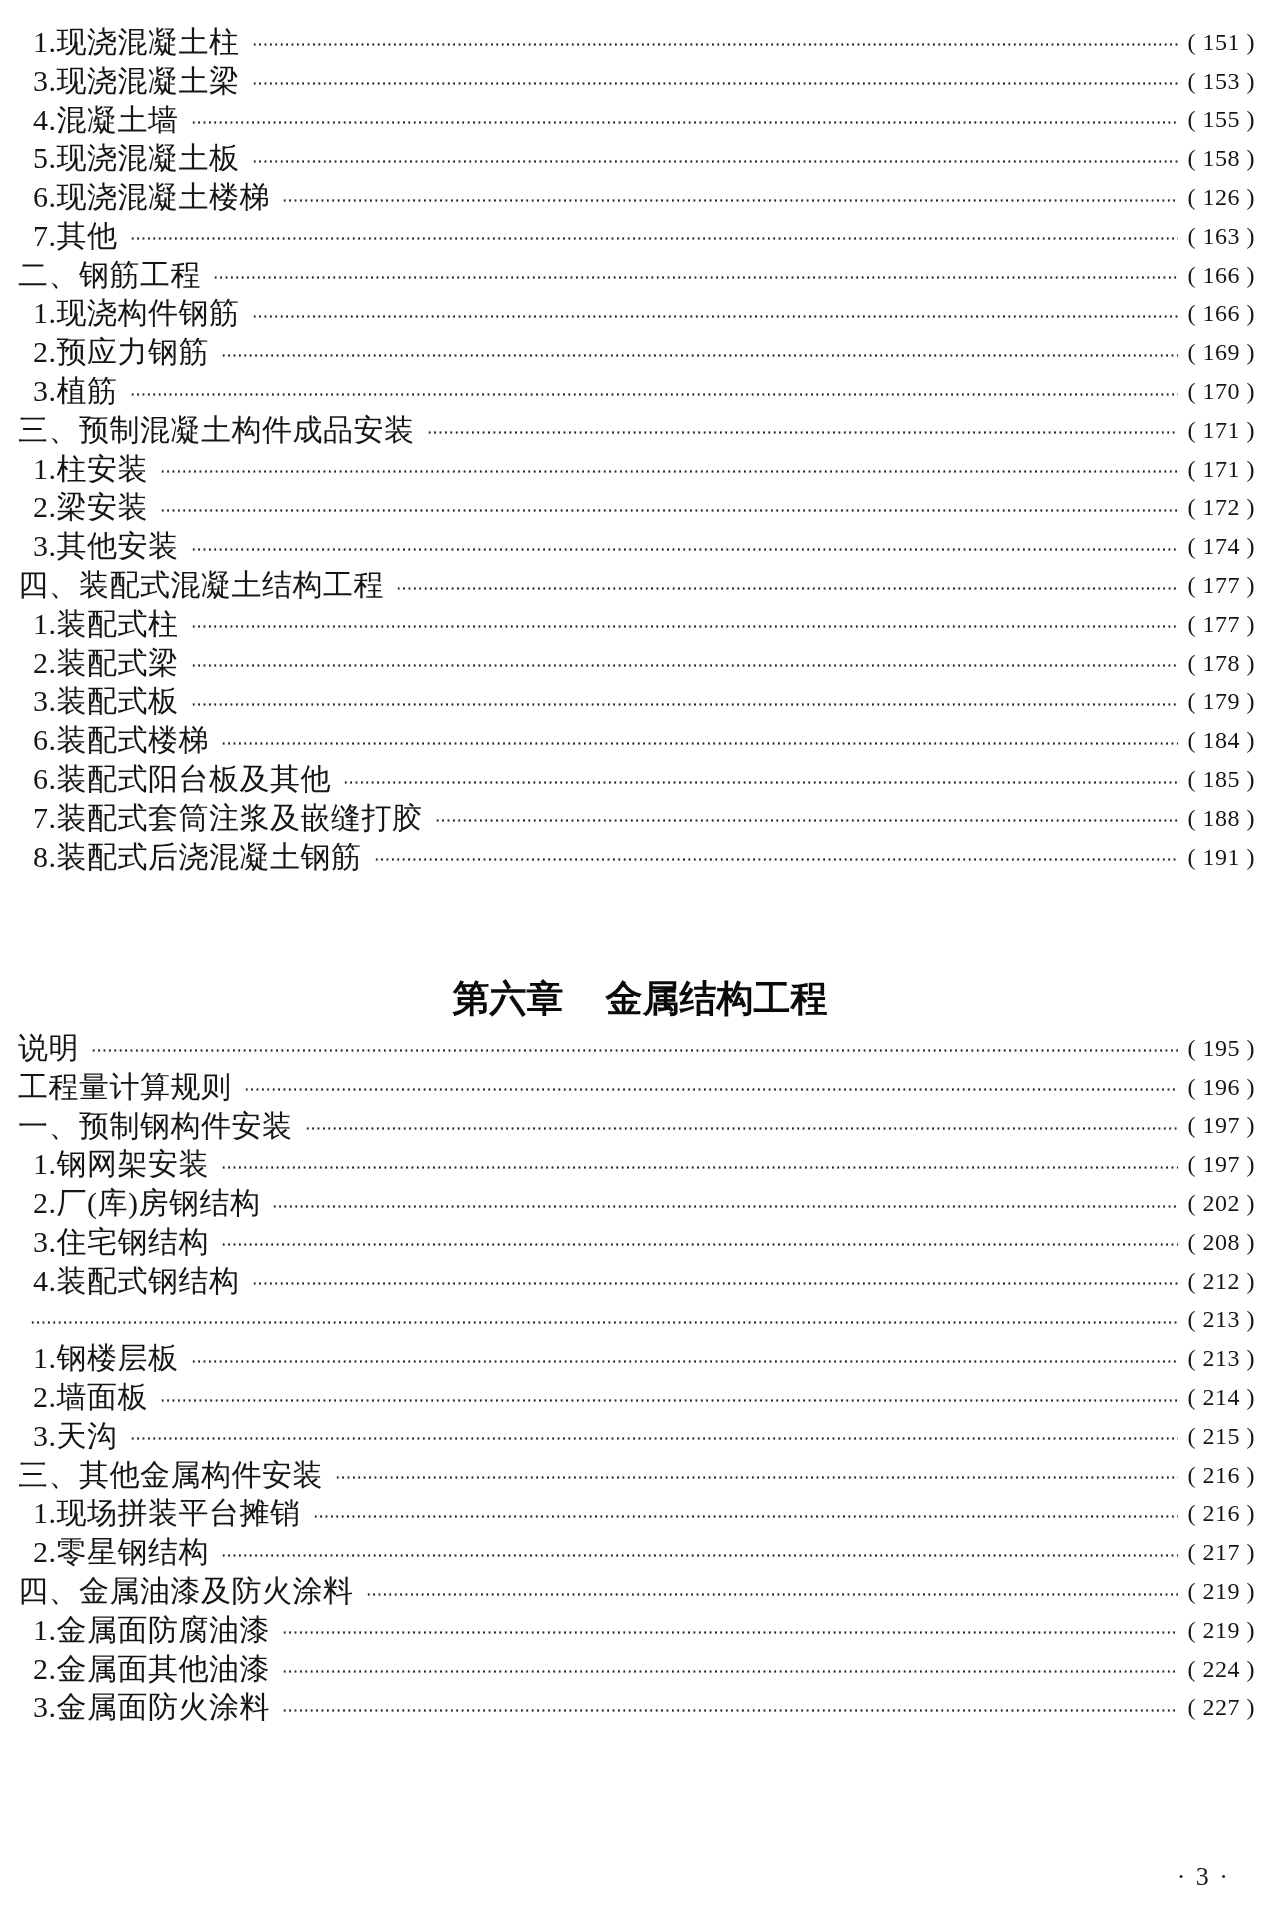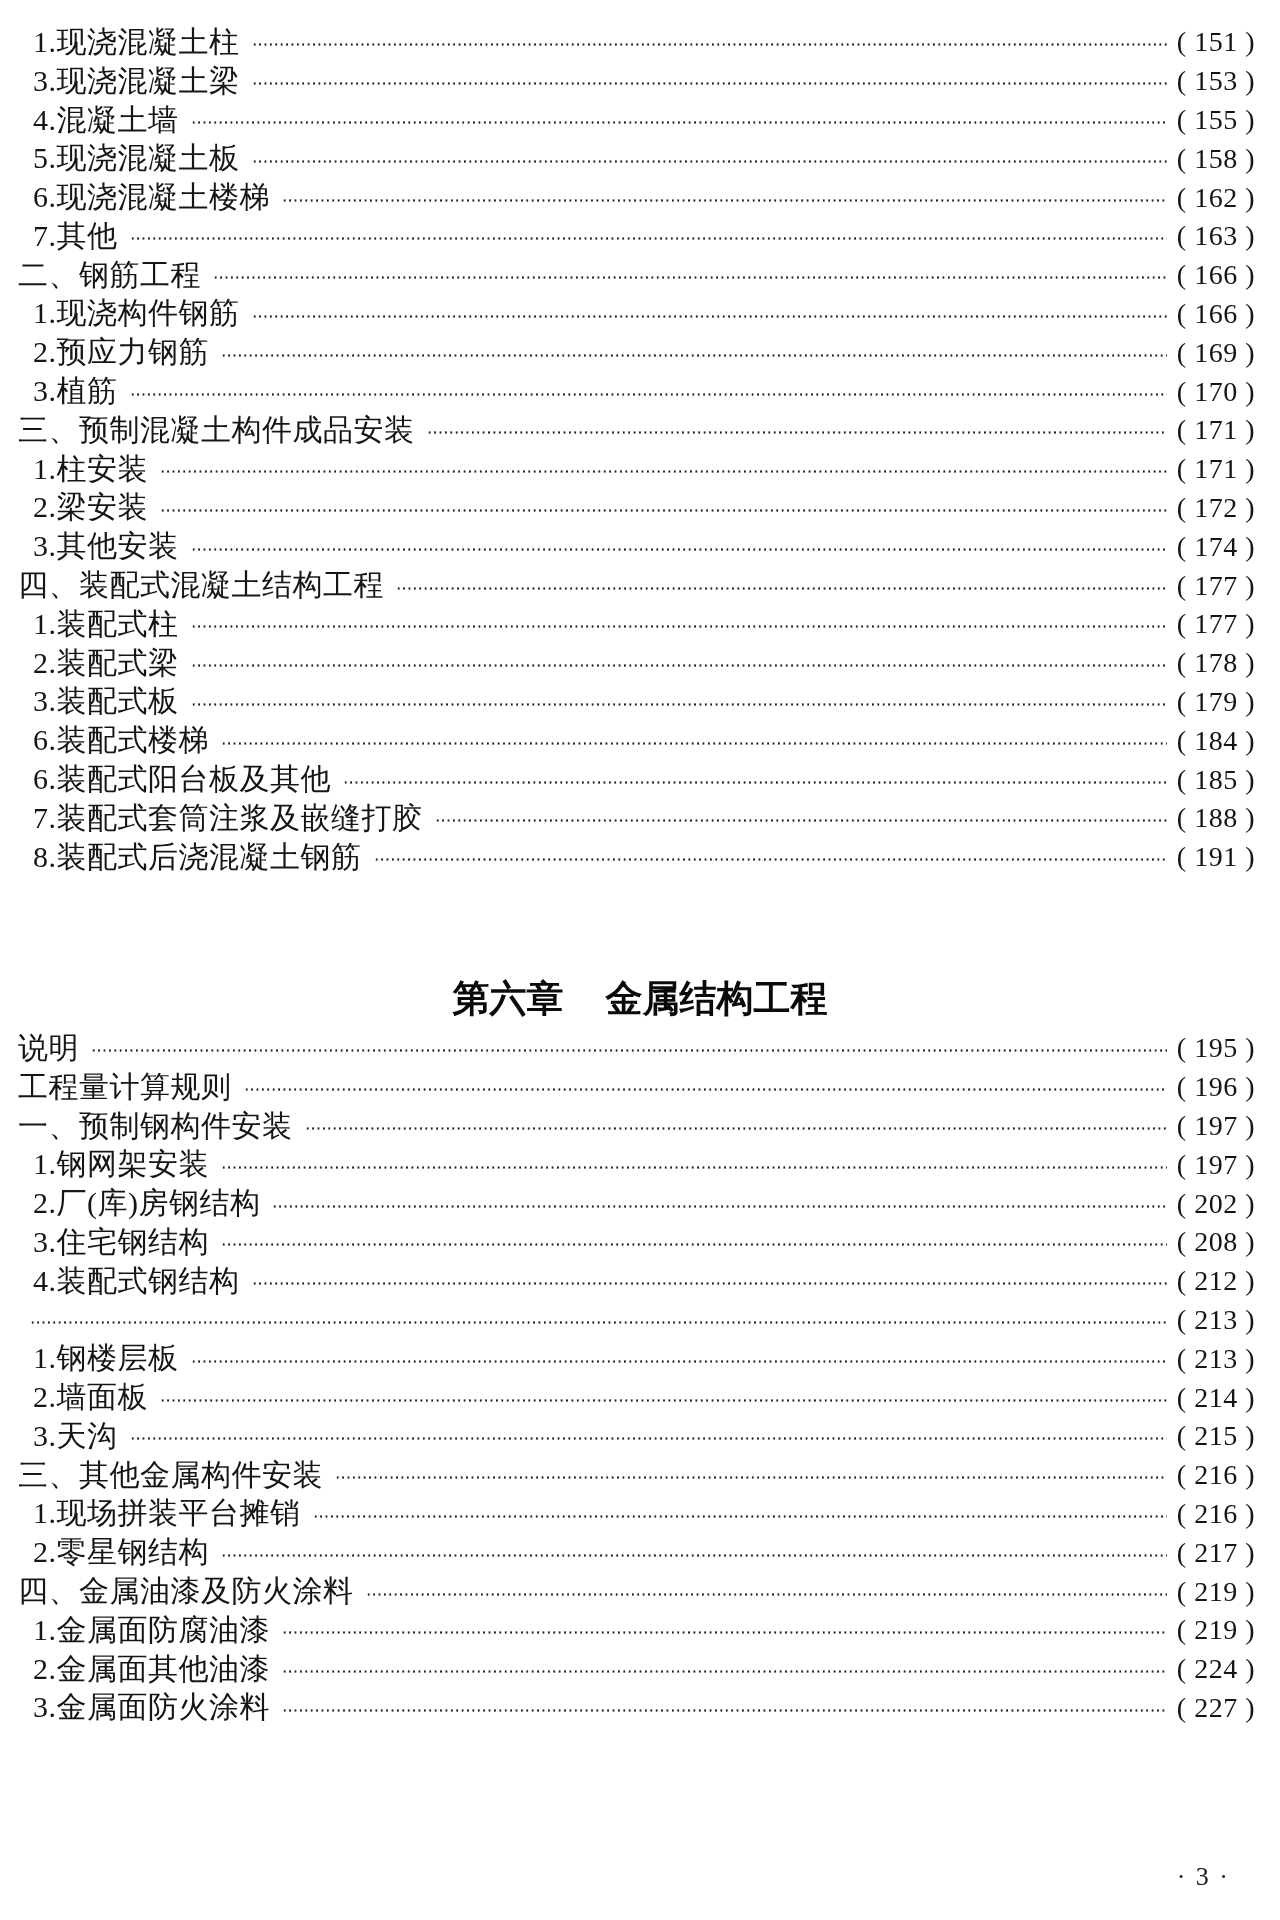--- a/index.html
+++ b/index.html
@@ -35,21 +35,21 @@
     flex: 1 1 auto;
     align-self: stretch;
     margin: 0 10px 0 12px;
     background-image: radial-gradient(circle, #1f1f1f 1.05px, rgba(0,0,0,0) 1.35px);
     background-size: 5.4px 5.4px;
     background-repeat: repeat-x;
     background-position: 0 58%;
   }
   .entry-page {
     white-space: nowrap;
-    font-size: 28px;
+    font-size: 24px;
     letter-spacing: 0.5px;
   }
   .chapter-heading {
     position: absolute;
     top: 974px;
     left: 0;
     width: 1280px;
     display: flex;
     justify-content: center;
     align-items: baseline;
@@ -88,21 +88,21 @@
       <span class="entry-page">( 155 )</span>
     </div>
     <div class="toc-row level-2">
       <span class="entry-label">5.现浇混凝土板</span>
       <span class="leader"></span>
       <span class="entry-page">( 158 )</span>
     </div>
     <div class="toc-row level-2">
       <span class="entry-label">6.现浇混凝土楼梯</span>
       <span class="leader"></span>
-      <span class="entry-page">( 162 )</span>
+      <span class="entry-page">( 126 )</span>
     </div>
     <div class="toc-row level-2">
       <span class="entry-label">7.其他</span>
       <span class="leader"></span>
       <span class="entry-page">( 163 )</span>
     </div>
     <div class="toc-row level-1">
       <span class="entry-label">二、钢筋工程</span>
       <span class="leader"></span>
       <span class="entry-page">( 166 )</span>

